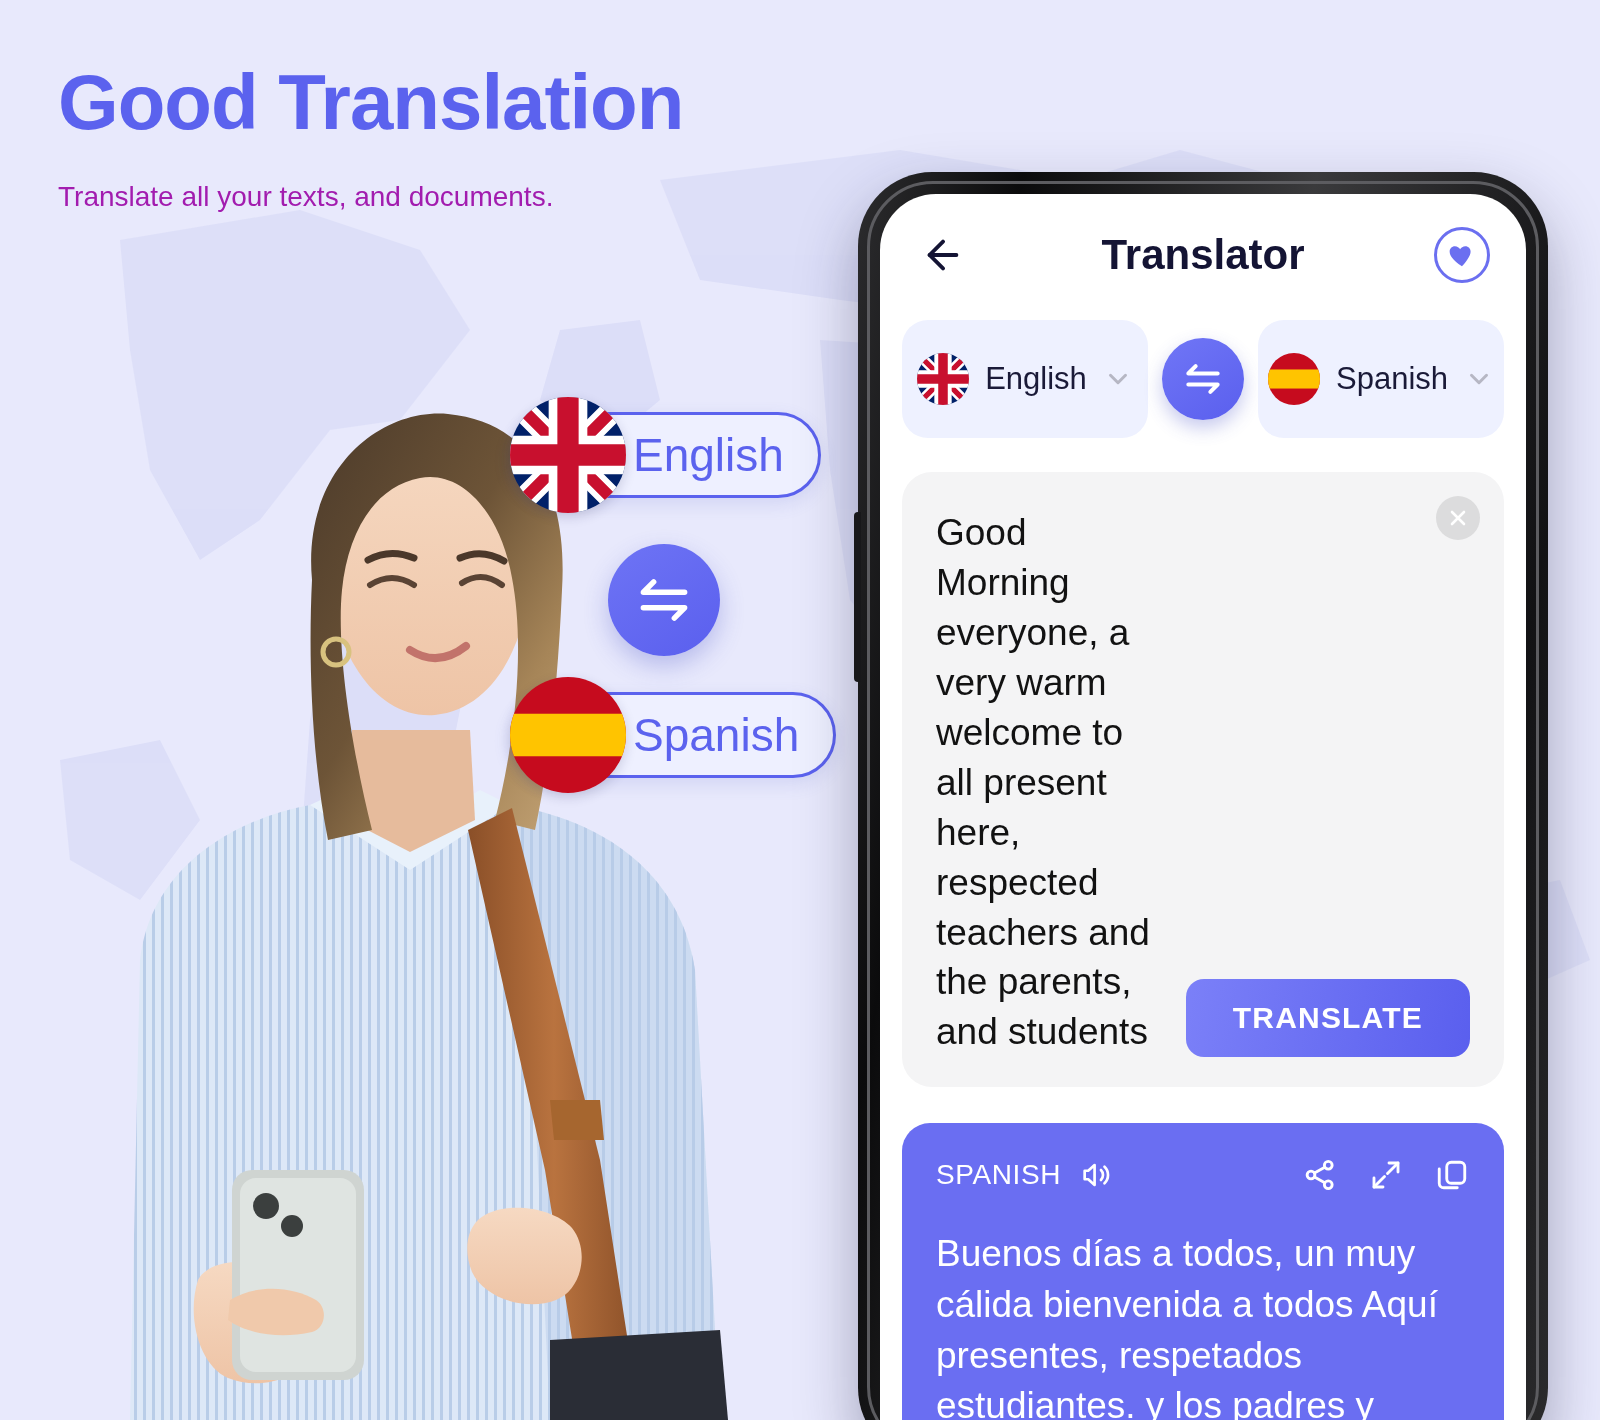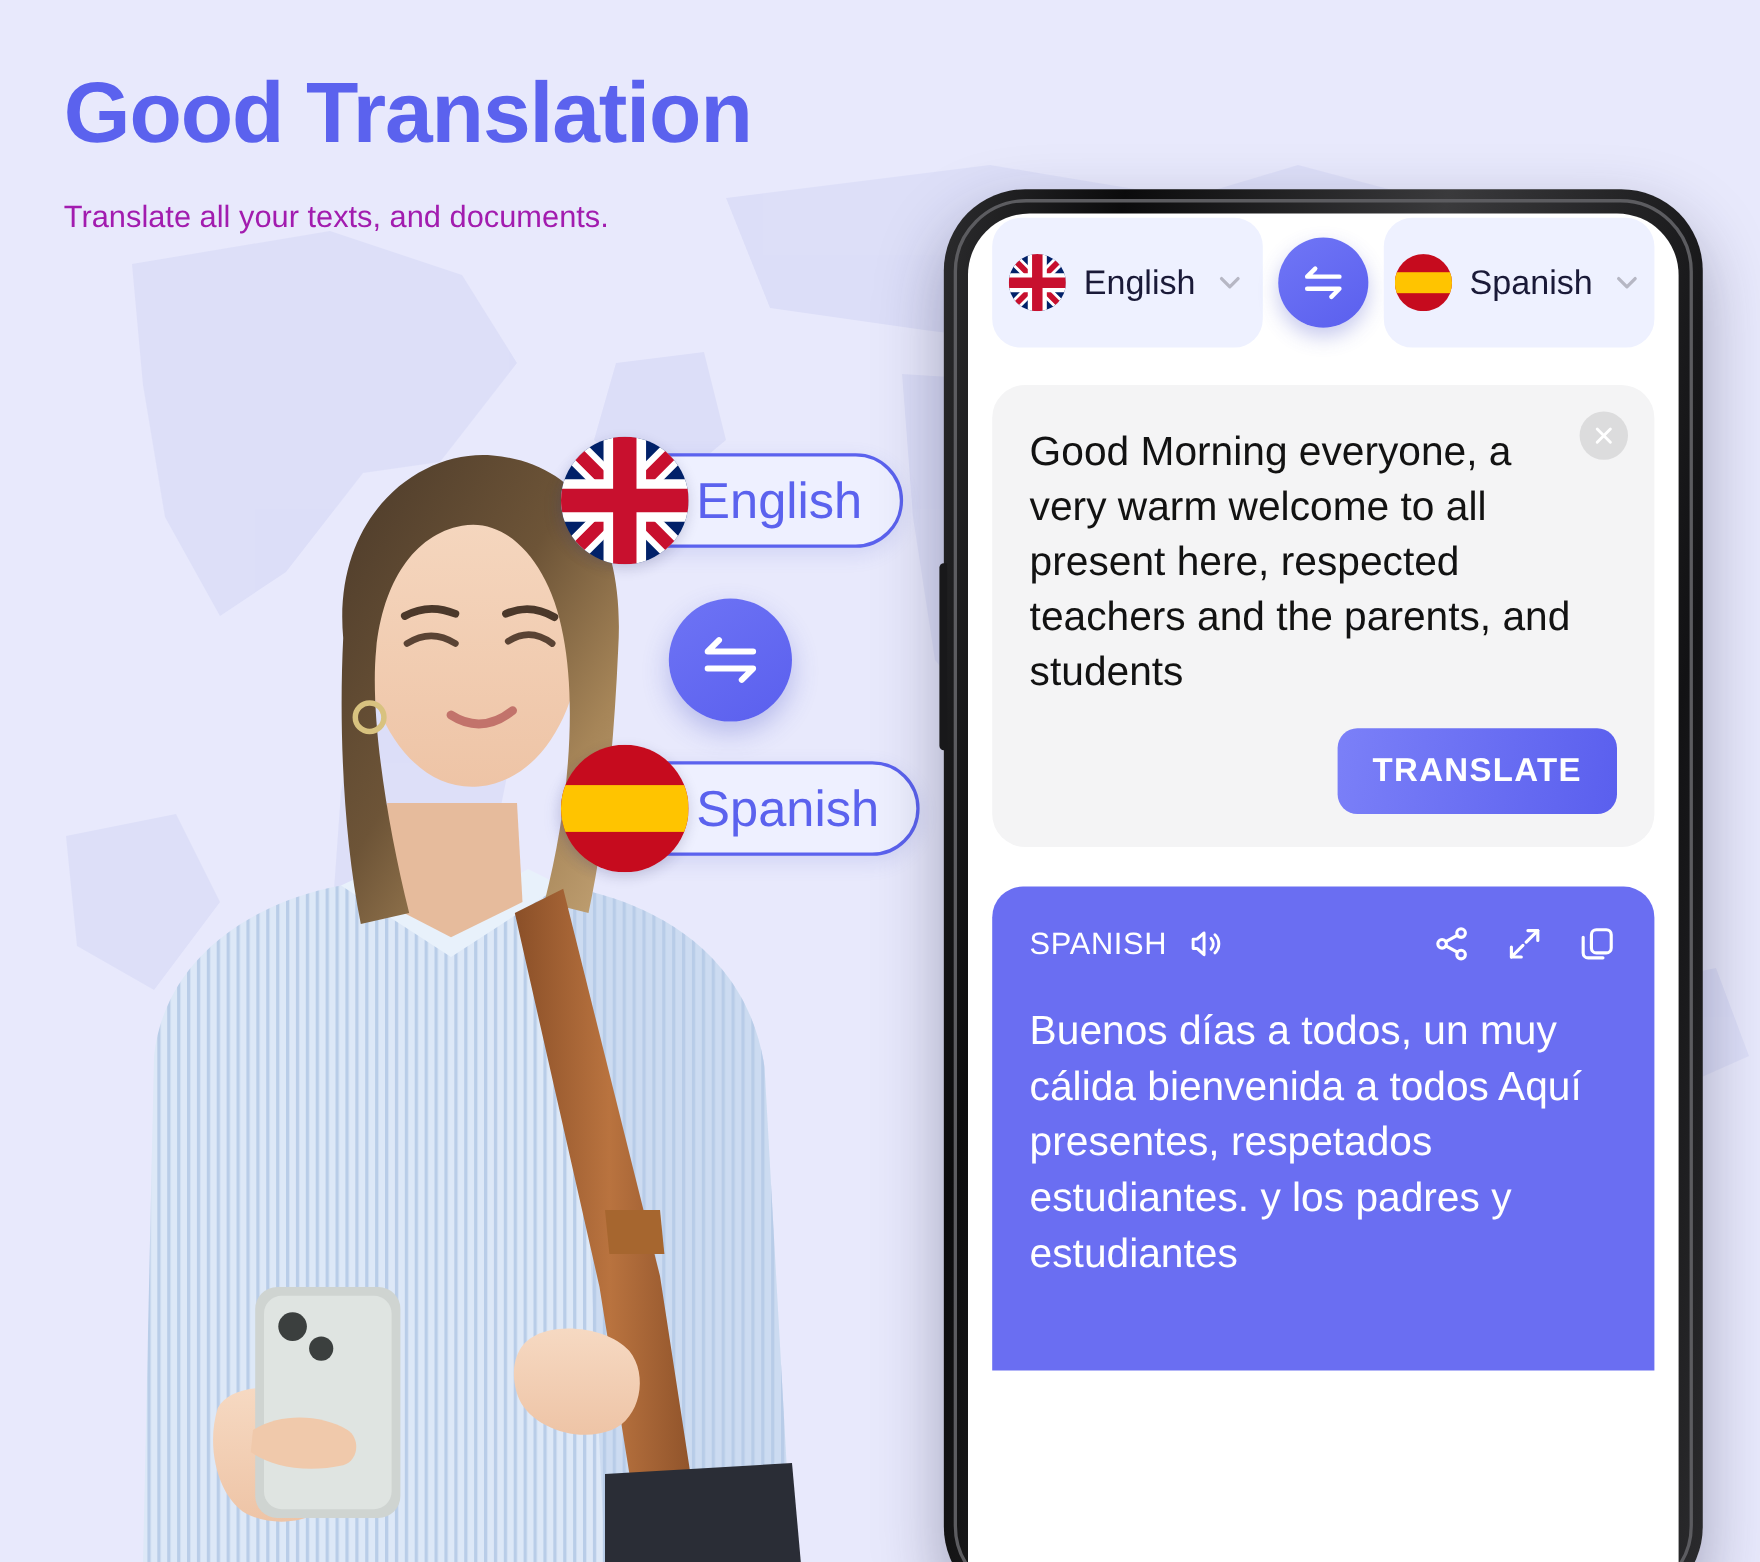--- a/index.html
+++ b/index.html
@@ -217,21 +217,20 @@
 
   
   .source-card {
     margin: 34px 22px 0 22px;
     background: #f4f4f5;
     border-radius: 30px;
     padding: 36px 34px 30px 34px;
     position: relative;
     min-height: 420px;
     display: flex;
-    flex-direction: column;
   }
   .source-text {
     font-size: 37px;
     line-height: 1.35;
     color: #121212;
     padding-right: 28px;
   }
   .clear-btn {
     position: absolute;
     top: 24px; right: 24px;
@@ -242,21 +241,21 @@
   }
   .translate-btn {
     align-self: flex-end;
     margin-top: auto;
     background: linear-gradient(100deg,#7b80f8,#5a5fee);
     color: #fff;
     font-size: 30px;
     font-weight: bold;
     letter-spacing: 1.2px;
     border-radius: 18px;
-    padding: 22px 32px;
+    padding: 22px 47px;
     border: none;
     font-family: "Liberation Sans", sans-serif;
     cursor: pointer;
   }
 
   
   .result-card {
     margin: 36px 22px 0 22px;
     background: #6a6ef2;
     border-radius: 28px 28px 0 0;
@@ -411,20 +410,32 @@
 </div>
 
 <div class="phone">
   <div class="phone-frame">
     <div class="phone-inner-ring"></div>
   </div>
   <div class="side-btn" id="side-btn-1"></div>
 
   <div class="phone-screen">
 
+    <div class="app-header">
+      <svg class="back-arrow" viewBox="0 0 24 24" fill="none" stroke="#141434" stroke-width="2" stroke-linecap="round" stroke-linejoin="round">
+        <path d="M19 12H5"></path>
+          <path d="M12 19l-7-7 7-7"></path>
+      </svg>
+      <div class="app-title">Translator</div>
+      <span class="fav-btn">
+        <svg width="30" height="30" viewBox="0 0 24 24" fill="#6b6ff0">
+          <path d="M12 21s-7.5-4.9-9.3-9.1C1.1 8.4 3 5 6.3 5c2 0 3.3 1.1 4.2 2.3C11.4 6.1 12.7 5 14.7 5 18 5 19.9 8.4 18.3 11.9 16.5 16.1 12 21 12 21z"></path>
+        </svg>
+      </span>
+    </div>
 
     <div class="lang-row">
       <div class="lang-pill">
         <span class="lang-flag">
           <svg viewBox="0 0 60 60" width="52" height="52">
             <rect width="60" height="60" fill="#012169"></rect>
             <path d="M0 0 L60 60 M60 0 L0 60" stroke="#fff" stroke-width="12"></path>
             <path d="M0 0 L60 60 M60 0 L0 60" stroke="#C8102E" stroke-width="6"></path>
             <path d="M30 0 V60 M0 30 H60" stroke="#fff" stroke-width="20"></path>
             <path d="M30 0 V60 M0 30 H60" stroke="#C8102E" stroke-width="11"></path>

